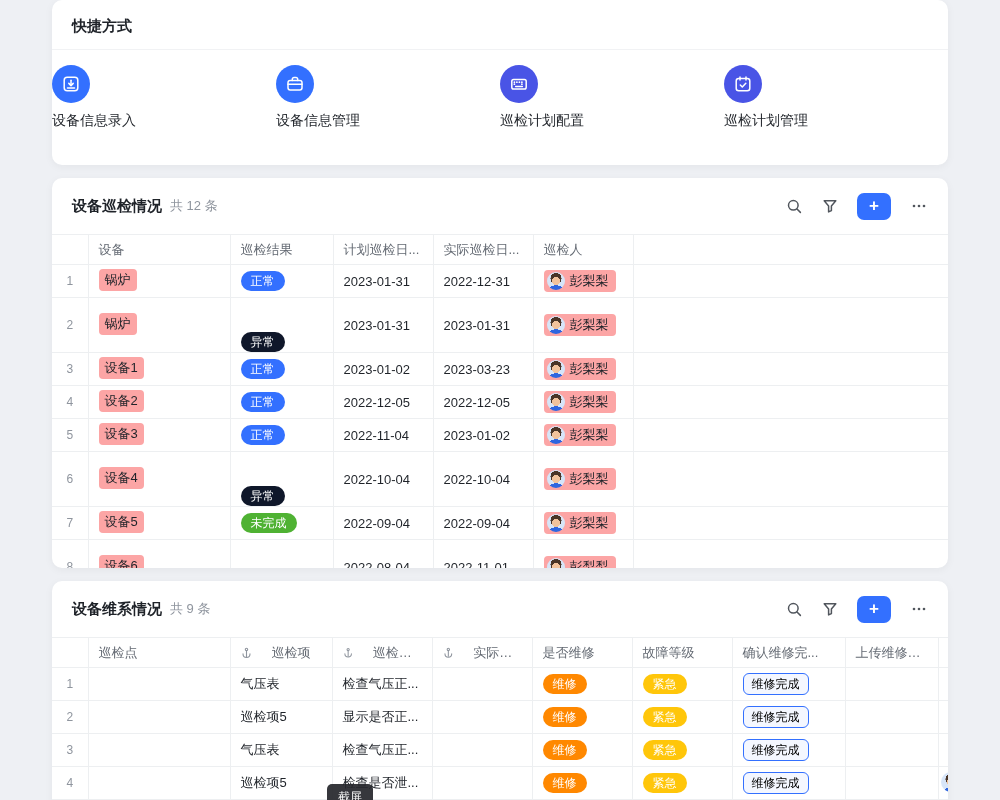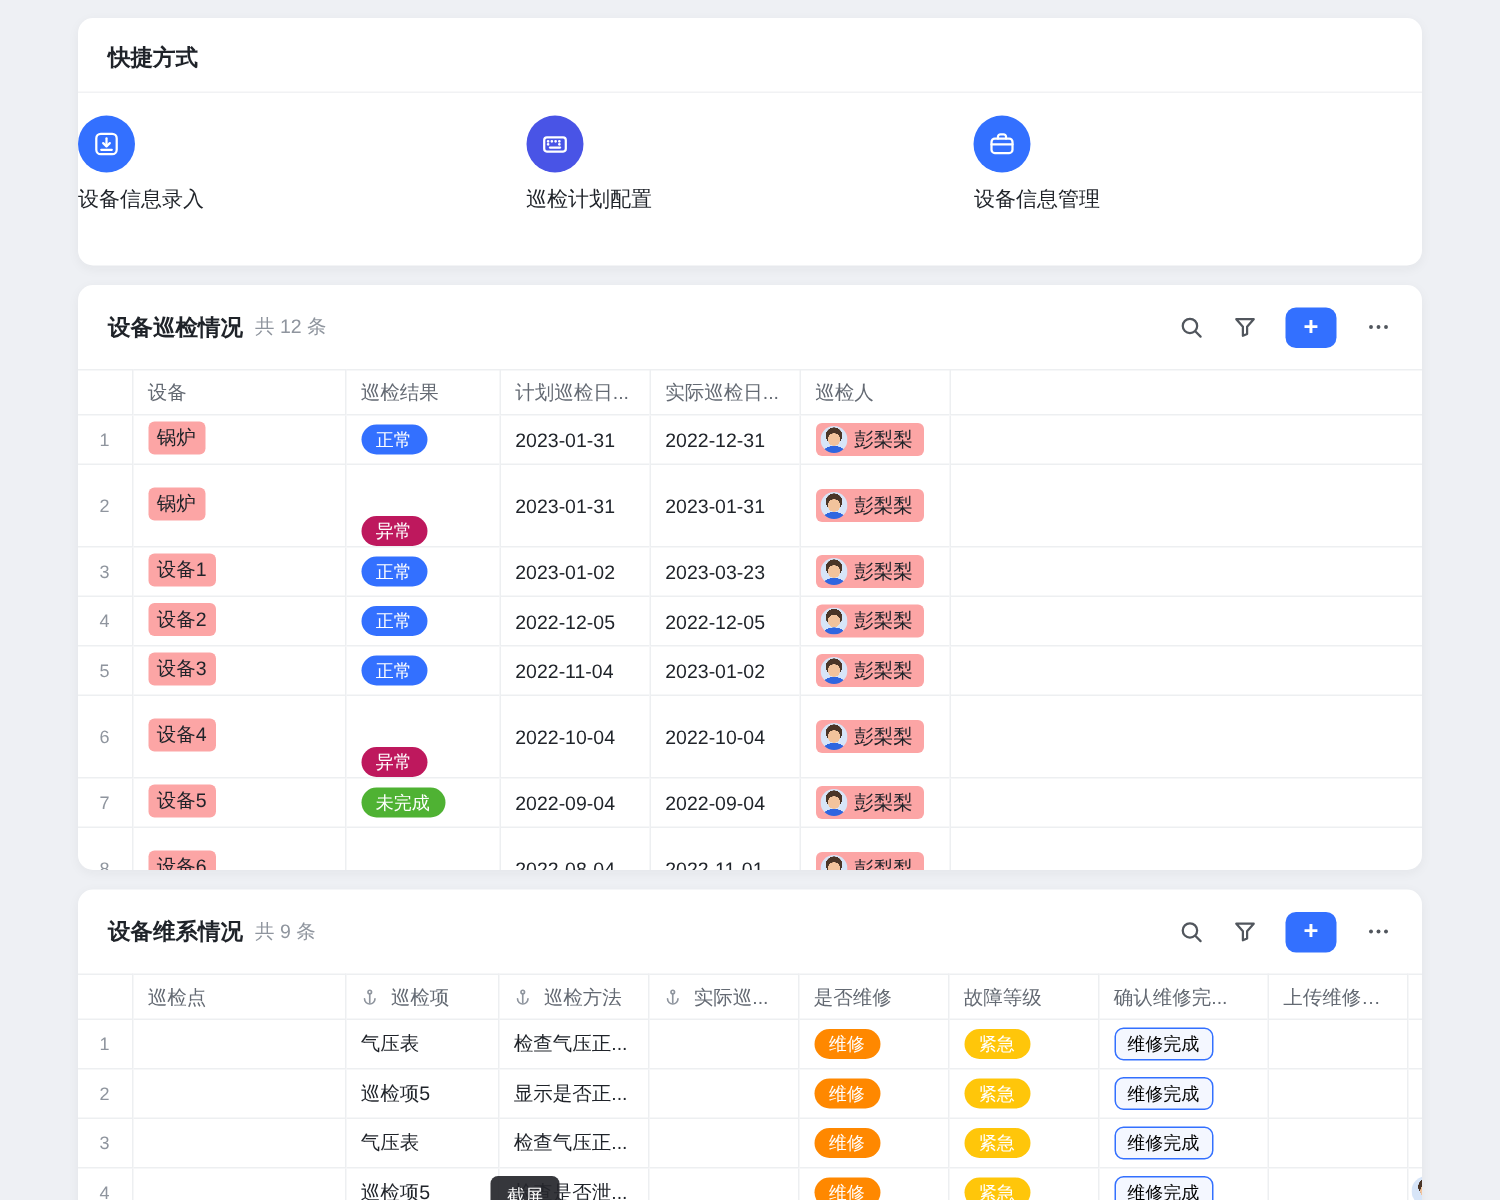--- a/index.html
+++ b/index.html
@@ -1,20 +1,20 @@
 <!DOCTYPE html>
 <html><head>
 <meta charset="utf-8">
 <style>
   *{margin:0;padding:0;box-sizing:border-box;}
   html,body{width:1000px;height:800px;overflow:hidden;}
   body{background:#eef0f4;font-family:"Liberation Sans","DejaVu Sans",sans-serif;color:#1f2329;position:relative;}
   .card{background:#fff;border-radius:10px;width:896px;margin-left:52px;box-shadow:0 2px 8px rgba(31,35,41,.05);}
   
-  #shortcuts-card{margin-top:12px;height:165px;overflow:hidden;}
+  #shortcuts-card{height:165px;overflow:hidden;}
   .sc-title{font-size:15px;font-weight:bold;padding:17px 20px 13px;border-bottom:1px solid #f1f2f4;}
   .sc-row{display:flex;padding-top:15px;}
   .sc-item{flex:1;display:flex;flex-direction:column;align-items:flex-start;cursor:pointer;}
   .sc-icon{width:38px;height:38px;border-radius:50%;display:flex;align-items:center;justify-content:center;}
   .ic-blue{background:#3370ff;}
   .ic-indigo{background:#4954e6;}
   .sc-label{margin-top:9px;font-size:14px;}
   
   .table-card{margin-top:13px;overflow:hidden;}
   #inspection-card{height:390px;}
@@ -25,34 +25,34 @@
   .tc-tools{margin-left:auto;display:flex;align-items:center;gap:19px;}
   .tool{cursor:pointer;display:flex;align-items:center;}
   .add-btn{width:34px;height:27px;border-radius:7px;background:#3370ff;color:#fff;font-size:17px;font-weight:bold;display:flex;align-items:center;justify-content:center;cursor:pointer;}
   table{width:100%;border-collapse:collapse;table-layout:fixed;}
   th,td{border-top:1px solid #edeff1;border-right:1px solid #edeff1;font-weight:normal;text-align:left;padding:0 10px;overflow:hidden;white-space:nowrap;text-overflow:ellipsis;}
   th:last-child,td:last-child{border-right:none;}
   th{height:30px;font-size:13px;color:#646a73;}
   td{height:33px;font-size:13px;}
   tbody tr:last-child td{border-bottom:1px solid #edeff1;}
   .c-no{text-align:center;color:#8f959e;font-size:12px;padding:0 2px;}
-  .th-flex{display:flex;align-items:center;gap:9px;overflow:hidden;}
+  .th-flex{display:flex;align-items:center;gap:20px;overflow:hidden;}
   .th-flex span{overflow:hidden;text-overflow:ellipsis;white-space:nowrap;}
   .chip{background:#fca5a5;border-radius:4px;padding:2px 6px;font-size:13px;display:inline-block;max-width:100%;overflow:hidden;text-overflow:ellipsis;white-space:nowrap;}
   .person-chip{background:#fca5a5;border-radius:4px;padding:2px 7px 2px 3px;display:inline-flex;align-items:center;gap:5px;font-size:13px;}
   .avatar{width:18px;height:18px;border-radius:50%;flex:none;display:inline-block;
     background:
       radial-gradient(circle 4.2px at 50% 50%, #f2c39c 97%, transparent),
       radial-gradient(circle 5.6px at 50% 36%, #4a3527 97%, transparent),
       radial-gradient(ellipse 8px 5.5px at 50% 104%, #2f66e0 97%, transparent),
       #d7e5f8;}
   .avatar-lg{width:20px;height:20px;}
   .badge{display:inline-block;border-radius:20px;padding:3px 10px;font-size:12px;color:#fff;line-height:14px;text-align:right;}
   .b-blue{background:#3370ff;}
-  .b-red{background:#be185d;margin-top:34px;}
+  .b-red{background:#0f172a;margin-top:34px;}
   .b-green{background:#4fb233;}
   .b-orange{background:#ff8800;}
   .b-yellow{background:#ffc60a;}
   .btn-outline{display:inline-block;border:1px solid #3370ff;color:#000000;background:#f4f7ff;border-radius:6px;padding:2px 8px;font-size:12px;line-height:16px;cursor:pointer;}
   .pagination{display:flex;align-items:center;gap:12px;padding:0 18px;height:40px;}
   .pg-num{min-width:22px;height:22px;display:flex;align-items:center;justify-content:center;font-size:13px;color:#646a73;cursor:pointer;}
   .pg-current{background:#fff;border:1px solid #dee0e3;border-radius:5px;color:#1f2329;box-shadow:0 1px 2px rgba(0,0,0,.06);}
   .tooltip{position:absolute;left:327px;top:784px;background:rgba(37,38,43,.92);color:#fff;font-size:12px;padding:5px 11px;border-radius:5px;z-index:10;}
 </style>
 </head>
@@ -66,38 +66,48 @@
         <svg viewBox="0 0 20 20" width="20" height="20" fill="none" stroke="#fff" stroke-width="1.5" stroke-linecap="round" stroke-linejoin="round">
           <rect x="3.2" y="3.2" width="13.6" height="13.6" rx="3"></rect>
             <path d="M10 6.2v5"></path>
             <path d="M7.8 9.4 10 11.6l2.2-2.2"></path>
             <path d="M6.5 13.9h7"></path>
         </svg>
       </div>
       <div class="sc-label">设备信息录入</div>
     </div>
     <div class="sc-item">
+      <div class="sc-icon ic-blue">
+        <svg viewBox="0 0 20 20" width="20" height="20" fill="none" stroke="#fff" stroke-width="1.5" stroke-linecap="round" stroke-linejoin="round">
+          <rect x="3" y="6.4" width="14" height="9.6" rx="2.2"></rect>
+            <path d="M7.3 6.4V5.2A1.7 1.7 0 0 1 9 3.5h2a1.7 1.7 0 0 1 1.7 1.7v1.2"></path>
+            <path d="M3 10.3h14"></path>
+        </svg>
+      </div>
+      <div class="sc-label">设备信息管理</div>
+    </div>
+    <div class="sc-item">
       <div class="sc-icon ic-indigo">
         <svg viewBox="0 0 20 20" width="20" height="20" fill="none" stroke="#fff" stroke-width="1.5" stroke-linecap="round" stroke-linejoin="round">
           <rect x="2.8" y="5.5" width="14.4" height="9.5" rx="1.8"></rect>
           <path d="M5.4 8.2h.01M7.9 8.2h.01M10.4 8.2h.01M12.9 8.2h.01M5.4 10.2h.01M12.9 10.2h.01" stroke-width="1.8"></path>
           <path d="M6.6 12.4h6.8"></path>
         </svg>
       </div>
       <div class="sc-label">巡检计划配置</div>
     </div>
     <div class="sc-item">
-      <div class="sc-icon ic-blue">
+      <div class="sc-icon ic-indigo">
         <svg viewBox="0 0 20 20" width="20" height="20" fill="none" stroke="#fff" stroke-width="1.5" stroke-linecap="round" stroke-linejoin="round">
-          <rect x="3" y="6.4" width="14" height="9.6" rx="2.2"></rect>
-            <path d="M7.3 6.4V5.2A1.7 1.7 0 0 1 9 3.5h2a1.7 1.7 0 0 1 1.7 1.7v1.2"></path>
-            <path d="M3 10.3h14"></path>
+          <rect x="3.2" y="4.4" width="13.6" height="12.4" rx="2.5"></rect>
+            <path d="M7 2.9v3M13 2.9v3"></path>
+            <path d="M7.3 11l2 2 3.5-3.7"></path>
         </svg>
       </div>
-      <div class="sc-label">设备信息管理</div>
+      <div class="sc-label">巡检计划管理</div>
     </div>
   </div>
 </section>
 
 <section class="card table-card" id="inspection-card">
   <div class="tc-head">
     <span class="tc-title">设备巡检情况</span>
     <span class="tc-count">共 12 条</span>
     <div class="tc-tools">
       <span class="tool">

